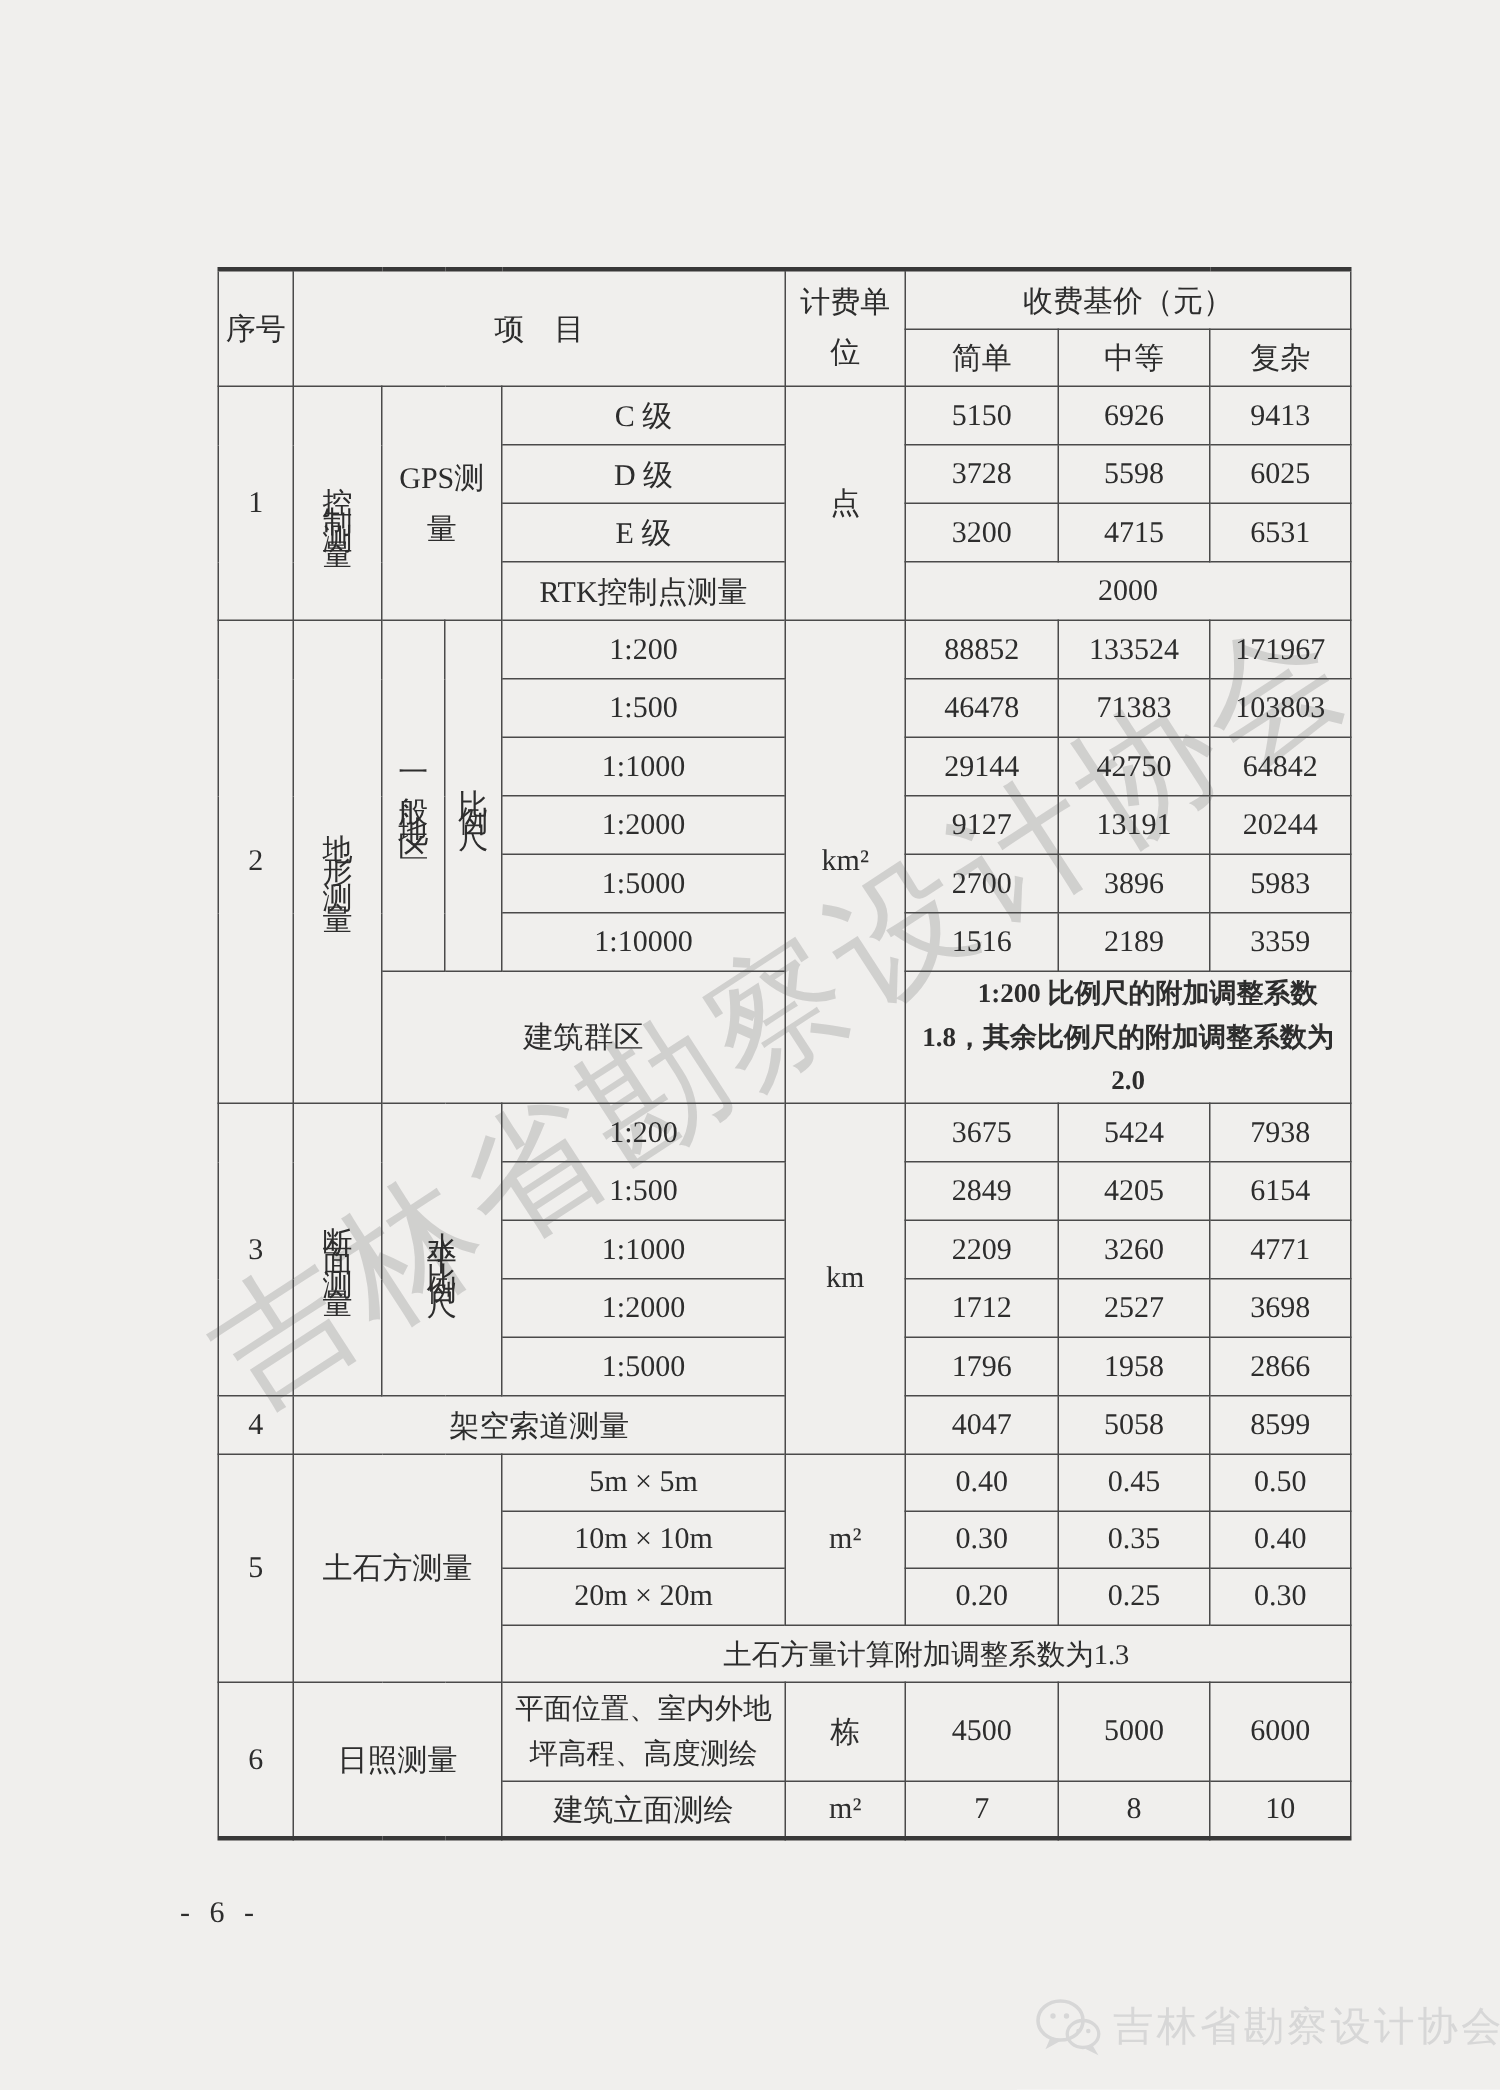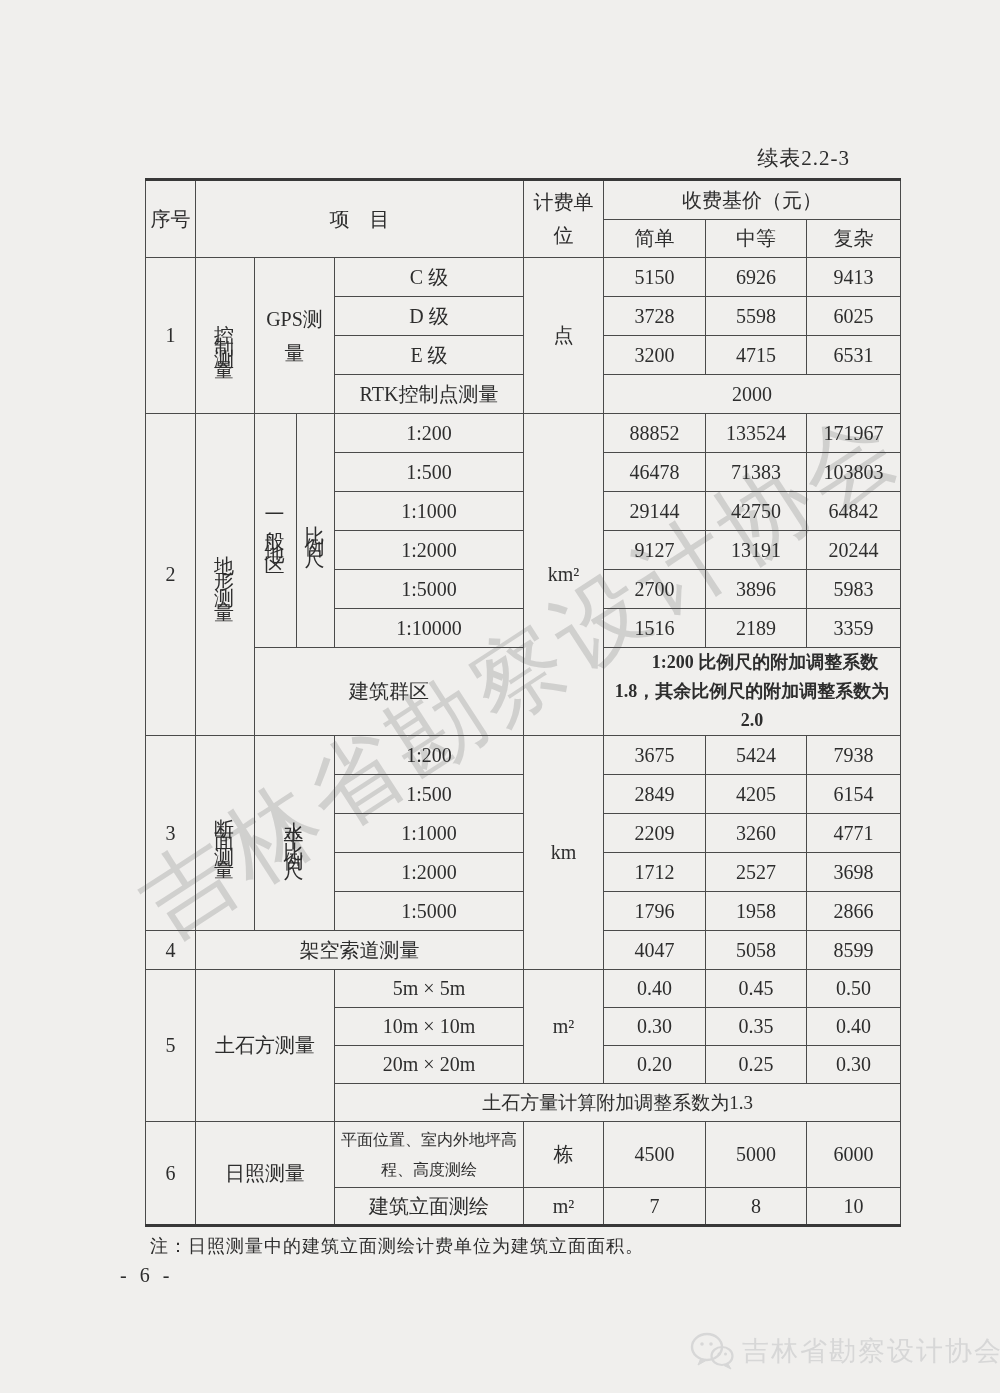--- a/index.html
+++ b/index.html
@@ -40,21 +40,21 @@
   .ls10{letter-spacing:10px;}
   td.wrap2{word-break:break-all;line-height:33px;padding:0 14px;}
   td.gps{word-break:break-all;line-height:34px;padding:0 4px;}
   td.note-cell{
     text-align:left;font-size:18px;line-height:29px;
     padding:6px 8px 6px 12px;text-indent:26px;font-weight:bold;
   }
   td.note-left{
     text-align:left;font-size:19px;padding-left:18px;
   }
-  td.twoline{font-size:16px;line-height:30px;padding:0 8px;}
+  td.twoline{font-size:19px;line-height:30px;padding:0 8px;}
   .footnote{
     position:absolute;left:150px;top:1234px;width:700px;
     font-size:18px;letter-spacing:1px;
   }
   .pagenum{
     position:absolute;left:120px;top:1264px;
     font-size:20px;letter-spacing:4px;
   }
   .watermark{
     position:absolute;left:80px;top:612px;width:880px;
@@ -71,21 +71,20 @@
     color:#d7d7d7;font-size:27px;letter-spacing:2px;white-space:nowrap;
   }
 </style>
 </head>
 <body>
 
 <div class="page">
 
   <div class="watermark">吉林省勘察设计协会</div>
 
-  <div class="caption">续表2.2-3</div>
 
   <table class="fee">
     <colgroup>
       <col style="width:50px">
         <col style="width:59px">
         <col style="width:42px">
       <col style="width:38px">
         <col style="width:189px">
         <col style="width:80px">
       <col style="width:102px">
@@ -259,21 +258,20 @@
     <tr style="height:38px">
       <td>建筑立面测绘</td>
       <td>m²</td>
       <td>7</td>
       <td>8</td>
       <td>10</td>
     </tr>
   </tbody>
     </table>
 
-  <div class="footnote">注：日照测量中的建筑立面测绘计费单位为建筑立面面积。</div>
 
   <div class="pagenum">- 6 -</div>
 
   <div class="footer">
     <span style="display:inline-block;width:44px;height:40px;">
       <svg width="44" height="40" viewBox="0 0 44 40">
         <ellipse cx="17" cy="16" rx="15" ry="13" fill="none" stroke="#d7d7d7" stroke-width="2.4"></ellipse>
         <path d="M11 27 L8 34 L17 29" fill="#d7d7d7" stroke="#d7d7d7" stroke-width="1"></path>
         <circle cx="12" cy="13" r="1.8" fill="#d7d7d7"></circle>
         <circle cx="21" cy="13" r="1.8" fill="#d7d7d7"></circle>

